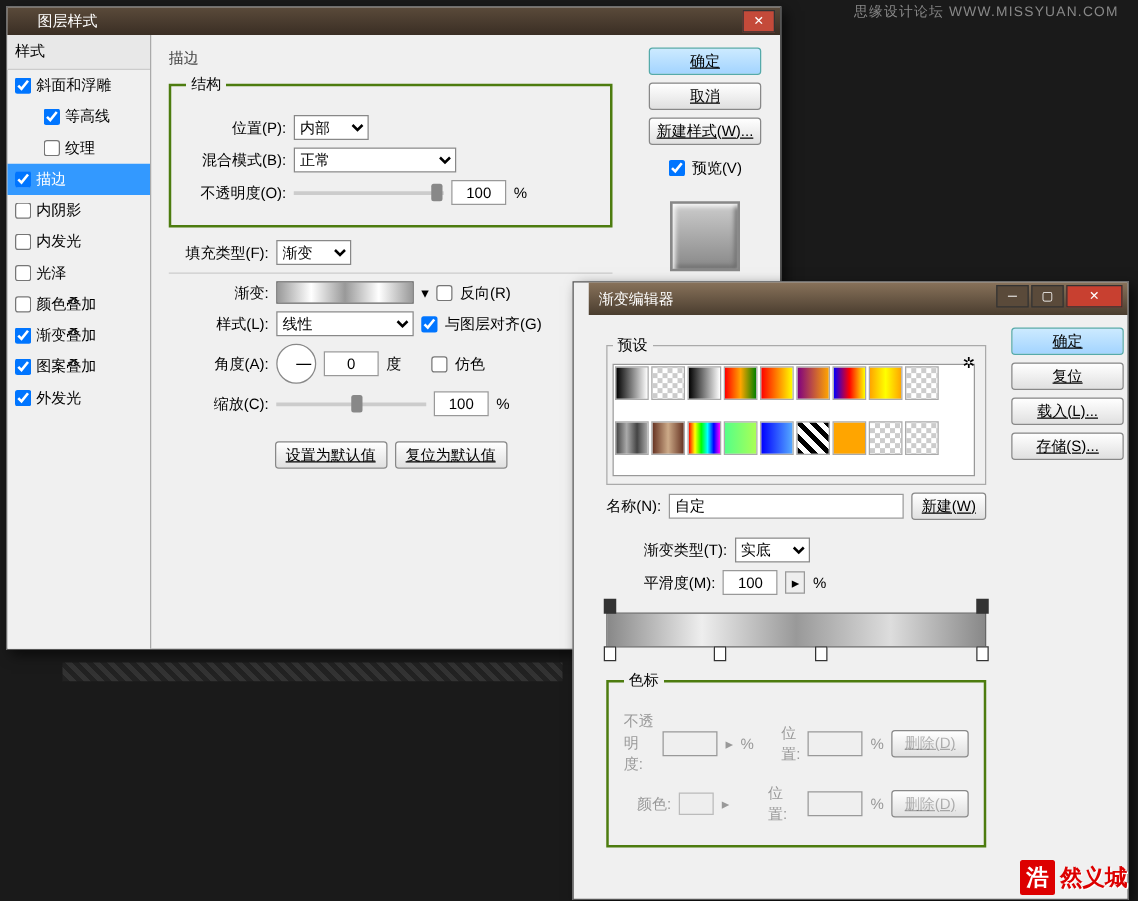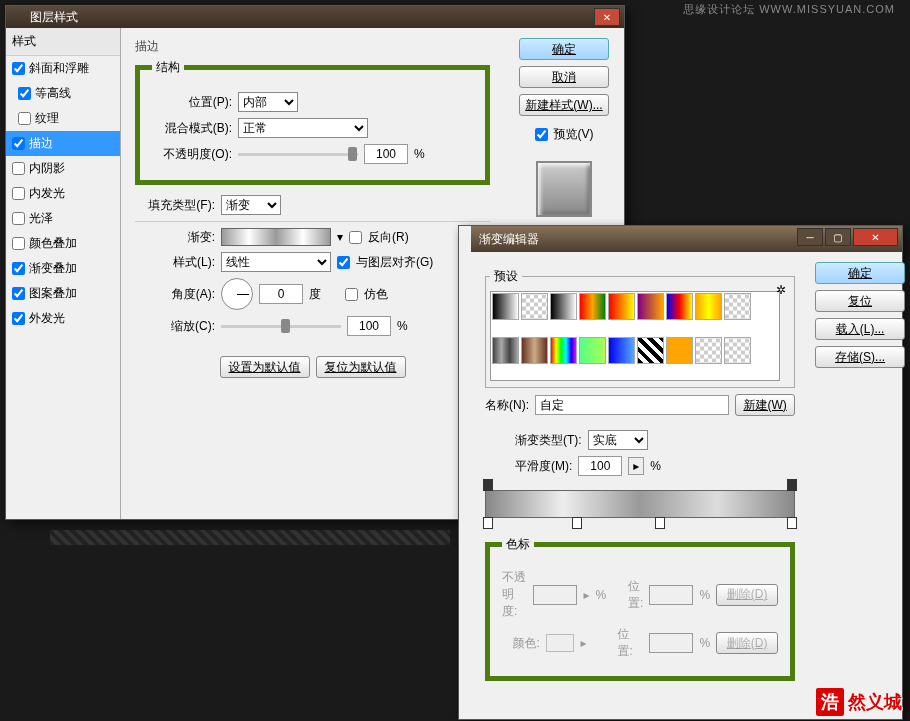--- a/index.html
+++ b/index.html
@@ -16,28 +16,28 @@
 .win-btn { width: 26px; height: 18px; border: 1px solid #333; display: flex; align-items: center; justify-content: center; color: #fff; font-size: 10px; cursor: pointer; }
 .win-close { background: #c44a3a; }
 .win-min, .win-max { background: #5a4a3a; }
 .win-close-big { background: #c84030; width: 45px; }
 .d1 { left: 5px; top: 5px; width: 620px; height: 515px; z-index: 1; }
 .d1-body { display: flex; height: calc(100% - 22px); }
 .style-list { width: 115px; border-right: 1px solid #aaa; background: #f0f0f0; }
 .sl-head { padding: 5px 6px; border-bottom: 1px solid #ccc; background: #e8e8e8; }
 .sl-item { padding: 4px 6px; display: flex; align-items: center; gap: 4px; cursor: pointer; }
 .sl-item.sel { background: #3399ff; color: #fff; }
-.sl-item.indent { padding-left: 12px; }
+.sl-item.indent { padding-left: 29px; }
 .sl-blend { padding: 4px 6px; background: #e0e0e0; }
 input[type=checkbox] { width: 13px; height: 13px; }
 .d1-main { flex: 1; padding: 10px 14px; position: relative; }
 .d1-right { width: 120px; padding: 10px 8px; display: flex; flex-direction: column; gap: 6px; align-items: center; }
 .btn { min-width: 90px; height: 22px; border: 1px solid #888; background: linear-gradient(#fff,#e0e0e0); border-radius: 3px; cursor: pointer; text-decoration: underline; }
 .btn.primary { background: linear-gradient(#cceaff,#a3d4ff); border: 1px solid #5aa; }
-fieldset { border: 5px solid #4d7c0f; padding: 10px 12px; margin-bottom: 10px; }
+fieldset { border: 2px solid #4d7c0f; padding: 10px 12px; margin-bottom: 10px; }
 legend { padding: 0 4px; }
 .row { display: flex; align-items: center; gap: 6px; margin: 6px 0; }
 .lbl { width: 80px; text-align: right; }
 .slider { flex: 0 0 120px; height: 3px; background: #ccc; position: relative; }
 .slider::after { content: ''; position: absolute; width: 9px; height: 14px; background: #888; top: -6px; left: var(--p, 10px); border-radius: 2px; }
 input[type=text].num { width: 44px; height: 20px; text-align: center; border: 1px solid #999; }
 select { height: 20px; border: 1px solid #888; background: #fff; }
 .grad-preview { width: 110px; height: 18px; background: linear-gradient(to right, #999, #fff, #999, #fff, #999); border: 1px solid #666; display: inline-block; }
 .angle-dial { width: 32px; height: 32px; border: 1px solid #888; border-radius: 50%; background: #fff; position: relative; display: inline-block; }
 .angle-dial::after { content:''; position:absolute; width:12px; height:1px; background:#000; left:50%; top:50%; transform-origin:left; }

